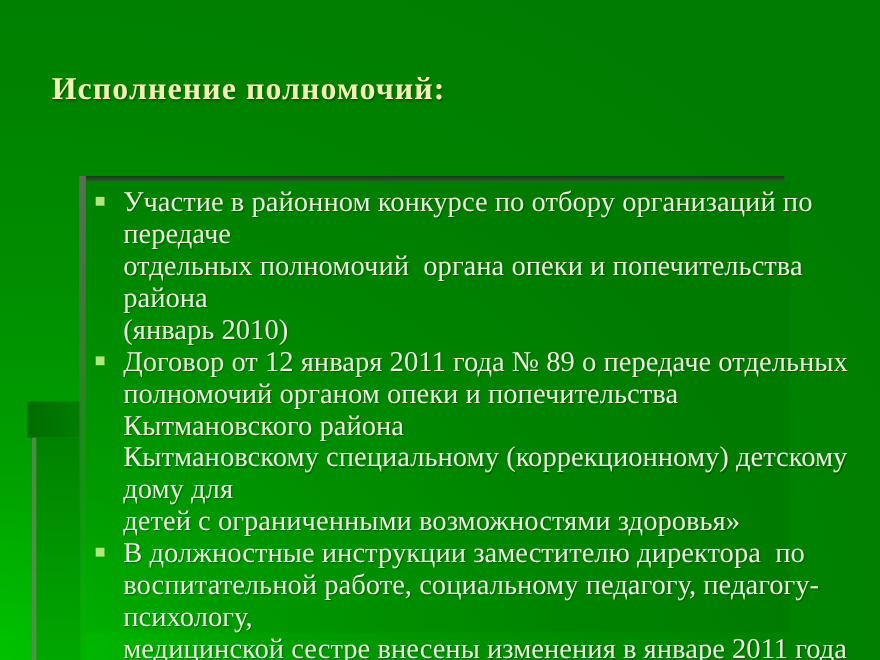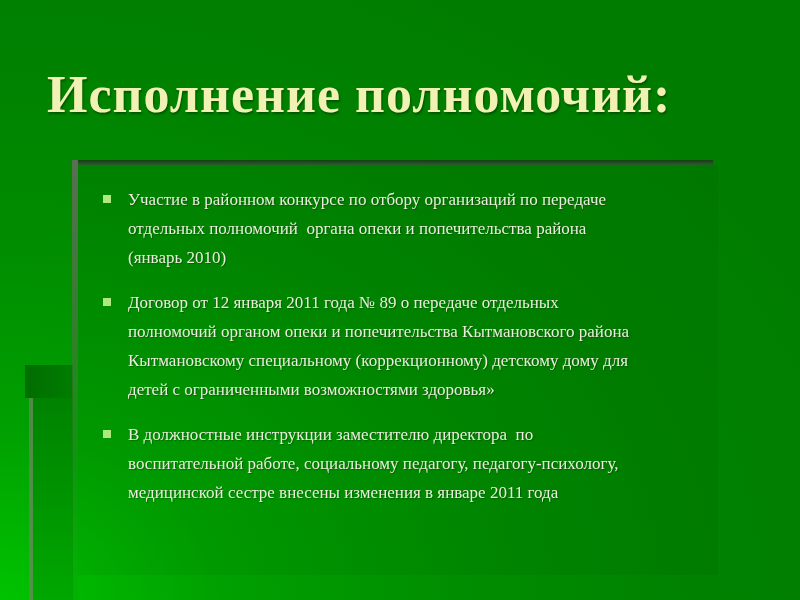--- a/index.html
+++ b/index.html
@@ -32,31 +32,31 @@
   }
   
   .content-left-line{
     position:absolute;left:72px;top:160px;width:6px;height:440px;
     background:linear-gradient(to bottom,
       rgba(95,110,88,0.95) 0%, rgba(80,115,70,0.6) 40%,
       rgba(40,125,40,0.3) 70%, rgba(10,140,10,0.12) 100%);
   }
   .title{
     position:absolute;left:47px;top:64px;
-    font-weight:bold;font-size:52px;line-height:1.2;letter-spacing:1px;
+    font-weight:bold;font-size:29px;line-height:1.2;letter-spacing:1px;
     color:#f2f1b4;text-shadow:1px 2px 2px rgba(0,45,0,0.5);
     white-space:nowrap;
   }
   .bullets{
     position:absolute;left:86px;top:169px;width:700px;
     margin:0;padding:0;list-style:none;
   }
   .bullet-item{
-    position:relative;margin:16px;padding:0 0 0 26px;
-    font-size:17px;line-height:29px;color:#eceedd;
+    position:relative;margin:0;padding:0 0 0 26px;
+    font-size:26px;line-height:29px;color:#eceedd;
     white-space:pre-wrap;
     text-shadow:1px 1px 1px rgba(0,45,0,0.4);
   }
   .glyph{
     position:absolute;left:1px;top:10px;width:8px;height:8px;
     background:#aee87e;
   }
 </style>
 </head>
 <body>

